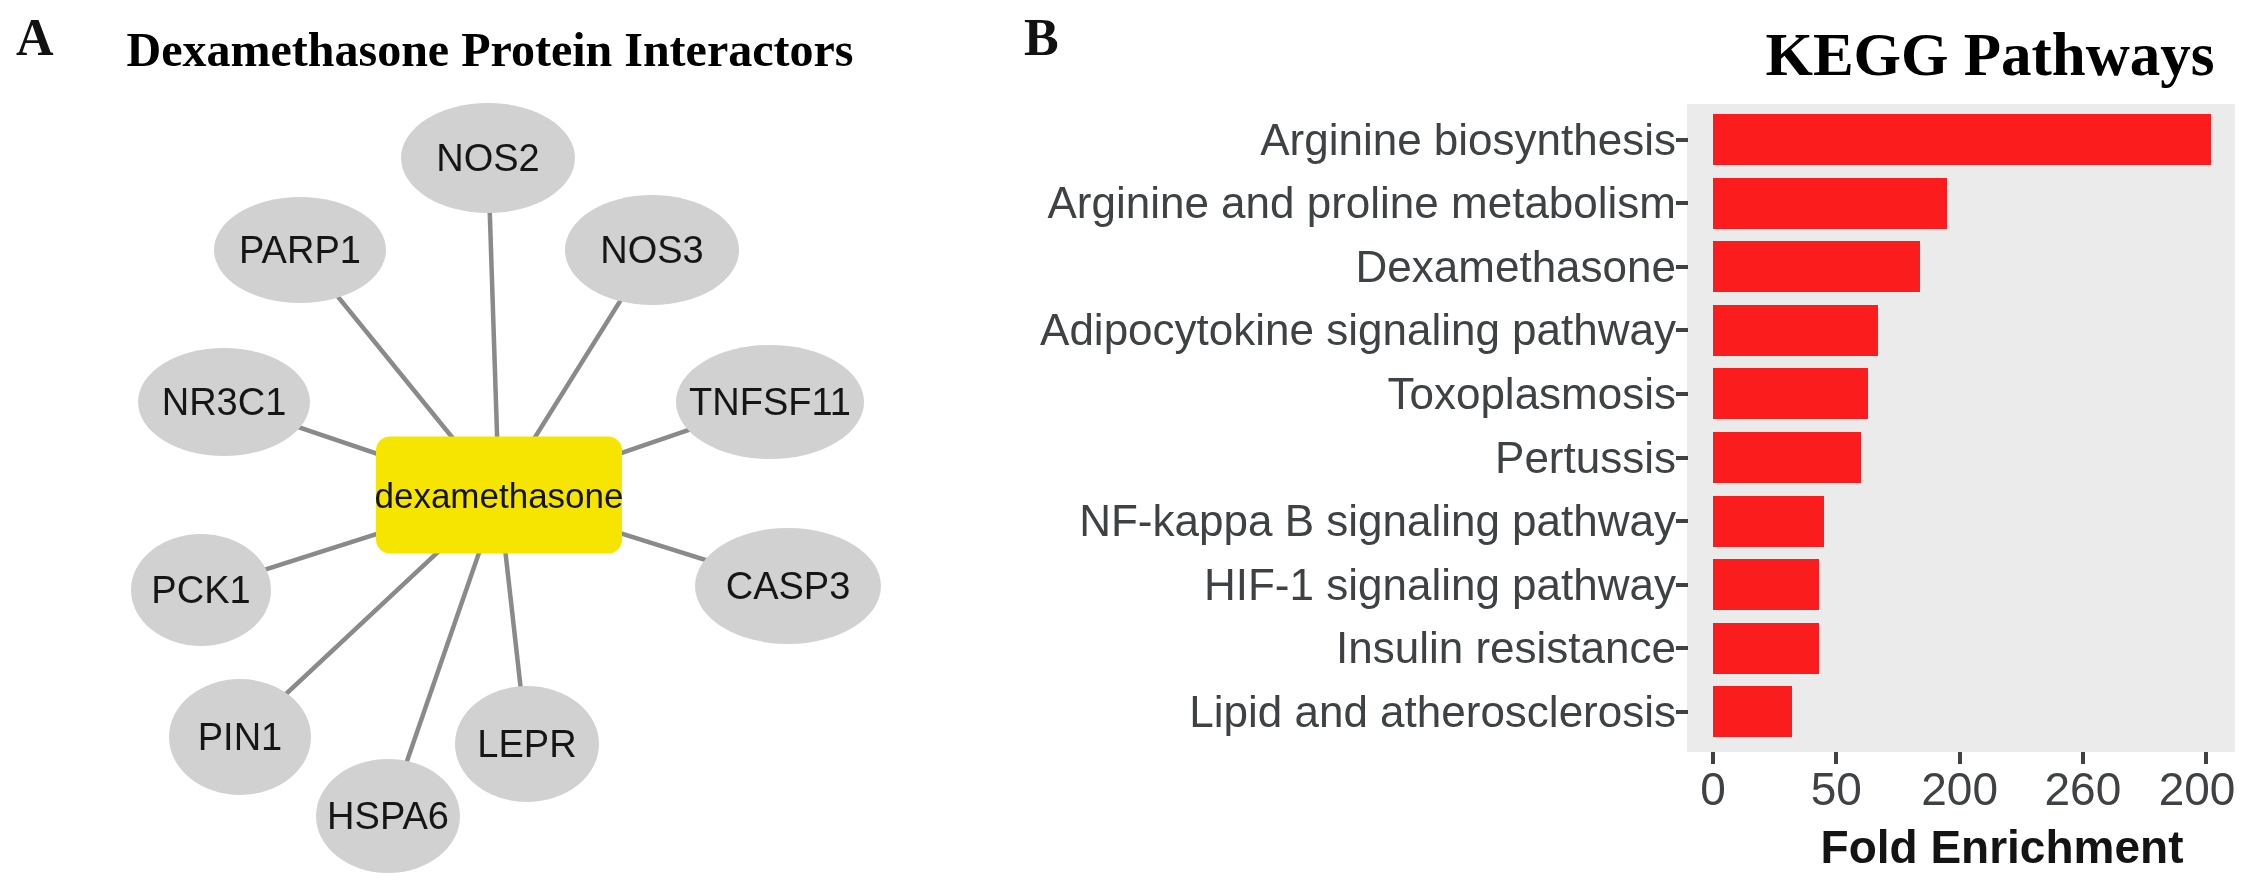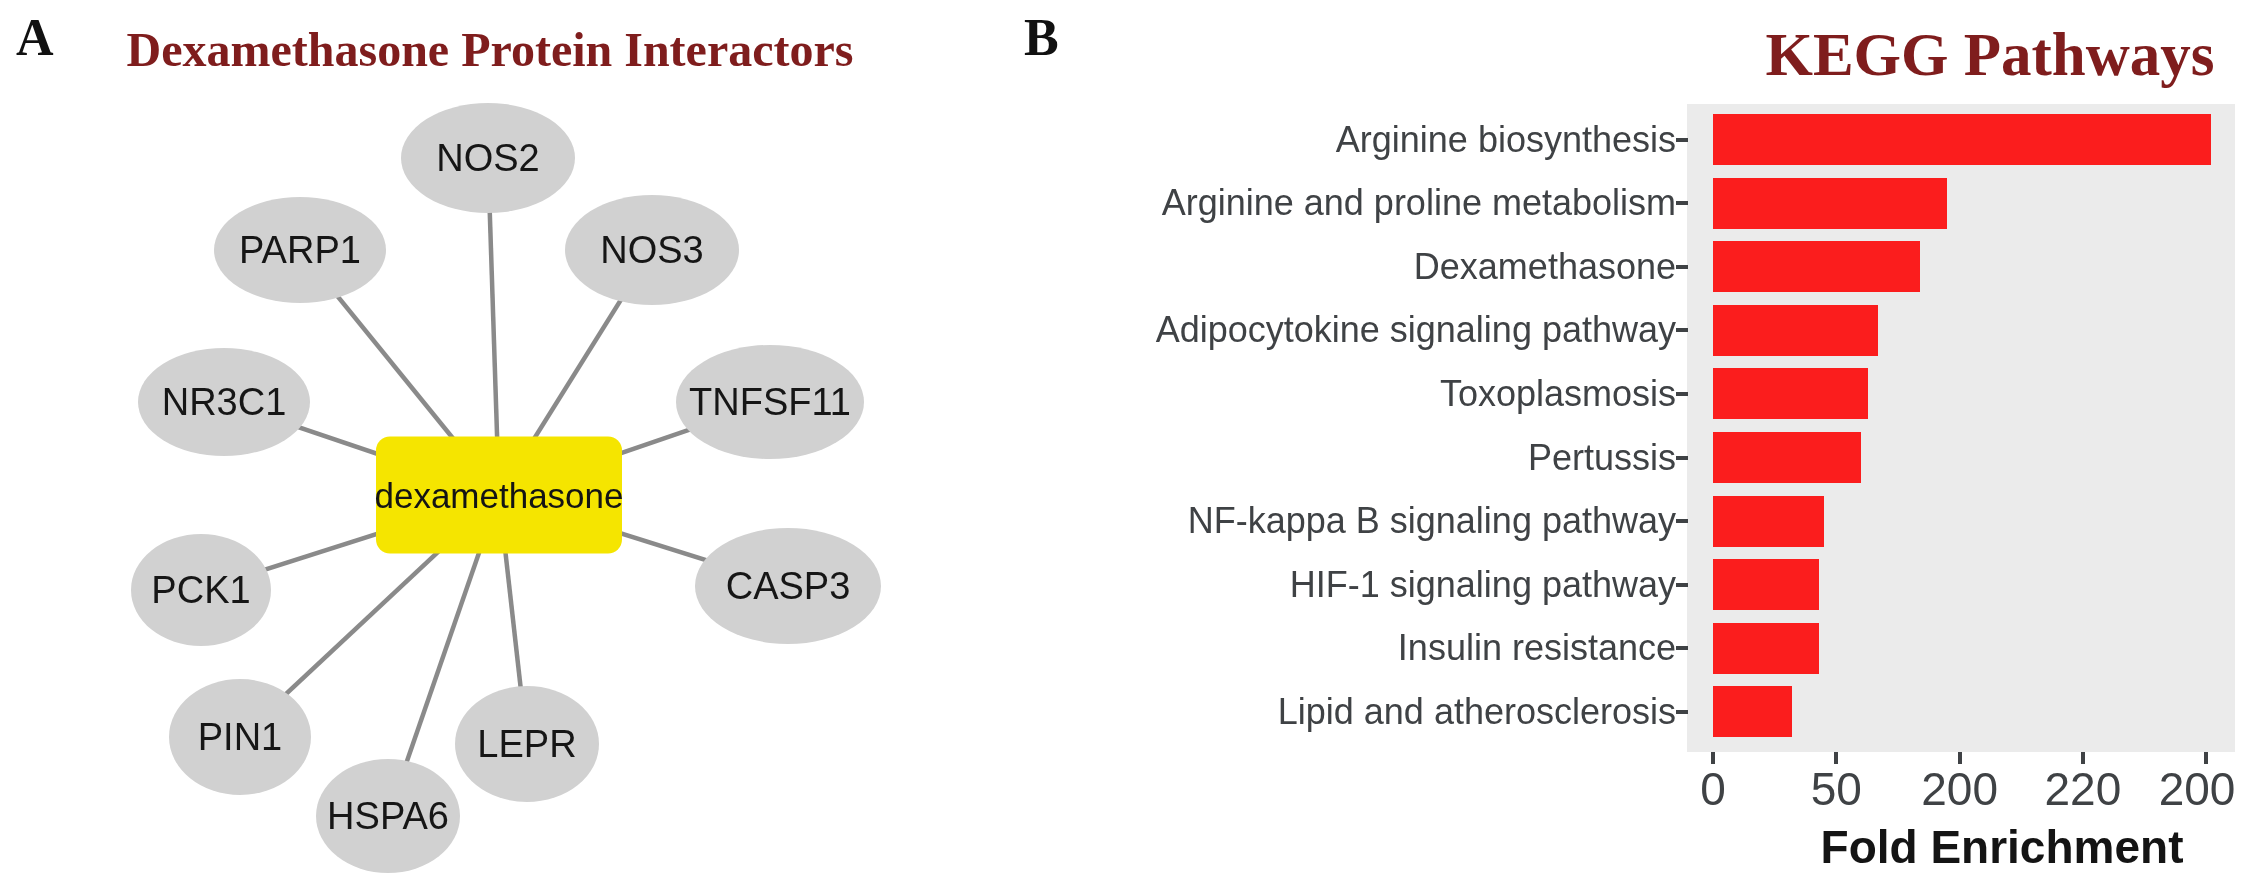--- a/index.html
+++ b/index.html
@@ -11,33 +11,33 @@
   #panel-a{left:0;width:1010px;}
   #panel-b{left:1010px;width:1246px;}
   .panel-letter{
     position:absolute;top:12px;font-family:"Liberation Serif",serif;
     font-weight:bold;font-size:52px;color:#111;line-height:1;
   }
   #panel-a .panel-letter{left:16px;}
   #panel-b .panel-letter{left:14px;}
   .panel-title{
     position:absolute;transform:translateX(-50%);white-space:nowrap;
-    font-family:"Liberation Serif",serif;font-weight:bold;color:#7f1d1d;
+    font-family:"Liberation Serif",serif;font-weight:bold;color:#000000;
     line-height:1.15;
   }
   #panel-a .panel-title{left:490px;top:22px;font-size:48px;}
   #panel-b .panel-title{left:980px;top:20px;font-size:61px;}
   #network-svg{position:absolute;left:0;top:0;}
   #plot-area{
     position:absolute;left:677px;top:104px;width:548px;height:648px;
   }
   .bar{position:absolute;height:51px;}
   .row-label{
     position:absolute;right:580px;height:52px;line-height:52px;
-    font-size:36px;color:#3f4245;white-space:nowrap;text-align:right;
+    font-size:44px;color:#3f4245;white-space:nowrap;text-align:right;
   }
   .y-tick{position:absolute;width:12px;height:4px;background:#3f4245;}
   .x-tick{position:absolute;top:752px;width:4px;height:12px;background:#3f4245;}
   .x-tick-label{
     position:absolute;top:764px;transform:translateX(-50%);
     font-size:46px;color:#3f4245;line-height:1.1;white-space:nowrap;
   }
   .axis-title{
     position:absolute;left:992px;top:822px;transform:translateX(-50%);
     font-family:Liberation Sans, sans-serif;font-weight:bold;font-size:46px;
@@ -126,20 +126,20 @@
         <div class="y-tick" style="left: 666px; top: 709.9px;"></div>
       </div>
     <div id="xaxis">
         <div class="x-tick" style="left: 701px;"></div>
         <div class="x-tick-label" style="left: 703px;">0</div>
         <div class="x-tick" style="left: 824.3px;"></div>
         <div class="x-tick-label" style="left: 826.3px;">50</div>
         <div class="x-tick" style="left: 947.6px;"></div>
         <div class="x-tick-label" style="left: 949.6px;">200</div>
         <div class="x-tick" style="left: 1070.9px;"></div>
-        <div class="x-tick-label" style="left: 1072.9px;">220</div>
+        <div class="x-tick-label" style="left: 1072.9px;">260</div>
         <div class="x-tick" style="left: 1194.2px;"></div>
         <div class="x-tick-label" style="left: 1187px;">200</div>
       </div>
     <div class="axis-title">Fold Enrichment</div>
   </div>
 
 </div>
 
 </body></html>

